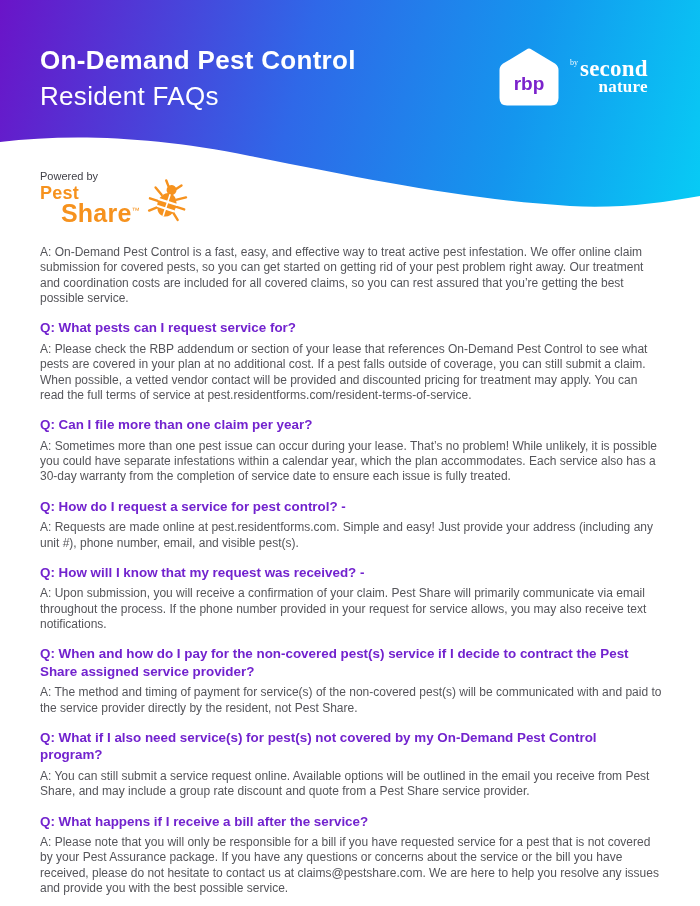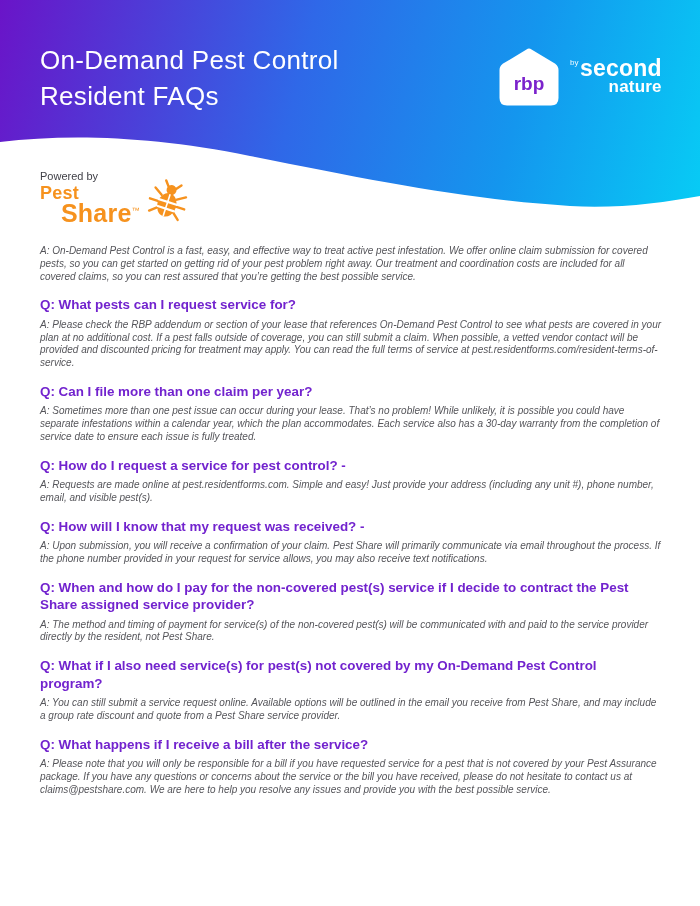--- a/index.html
+++ b/index.html
@@ -17,29 +17,29 @@
     position: relative;
     width: 700px; height: 230px;
     background: linear-gradient(104deg, var(--grad-purple) 0%, var(--grad-blue) 42%, #1496ee 72%, var(--grad-cyan) 100%);
   }
   .wave {
     position: absolute; left: 0; bottom: 0;
     width: 700px; height: 95px;
     display: block;
   }
   .titles { position: absolute; left: 40px; top: 42px; color: #ffffff; }
-  .title-line1 { font-size: 26px; font-weight: 400; letter-spacing: .3px; line-height: 1.4; }
+  .title-line1 { font-size: 26px; font-weight: 700; letter-spacing: .3px; line-height: 1.4; }
   .title-line2 { font-size: 26px; font-weight: 400; letter-spacing: .3px; line-height: 1.4; }
 
   .brand-lockup {
     position: absolute; top: 47px; left: 497px;
     display: flex; align-items: center; gap: 9px;
   }
   .rbp-mark { display: block; }
-  .sn-wordmark { color: #ffffff; line-height: 0.92; position: relative; padding-left: 10px; top: -2px; }
+  .sn-wordmark { color: #ffffff; line-height: 0.92; position: relative; padding-left: 10px; top: -2px; font-family: Liberation Serif, serif; }
   .sn-by { position: absolute; left: 0; top: 1px; font-size: 8px; font-weight: 400; opacity: .95; }
   .sn-w1 { font-size: 23px; font-weight: 700; letter-spacing: .2px; display: block; }
   .sn-w2 { font-size: 17px; font-weight: 700; letter-spacing: .2px; display: block; padding-left: 12px; text-align: right; }
 
   
   .powered { position: absolute; left: 40px; top: 170px; }
   .powered-label { font-size: 11px; color: var(--powered-gray); font-weight: 400; margin-bottom: 3px; }
   .ps-row { display: flex; align-items: flex-start; }
   .ps-words { line-height: 0.95; }
   .ps-w1 { display: block; font-size: 18px; font-weight: 700; color: var(--orange); letter-spacing: .2px; }
@@ -50,23 +50,22 @@
   
   .faq-list { position: absolute; left: 40px; top: 245px; width: 622px; }
   .faq-item { margin-bottom: 13px; }
   .q {
     color: var(--accent-purple);
     font-size: 13.4px; font-weight: 700;
     line-height: 1.3; margin-bottom: 5px;
   }
   .a {
     color: var(--answer-gray);
-    font-size: 10px; font-weight: 400;
+    font-size: 12px; font-weight: 400;
     line-height: 1.28;
-    font-style: italic;
   }
 </style>
 </head>
 <body>
 
 <div class="header">
   <div class="titles">
     <div class="title-line1">On-Demand Pest Control</div>
     <div class="title-line2">Resident FAQs</div>
   </div>

